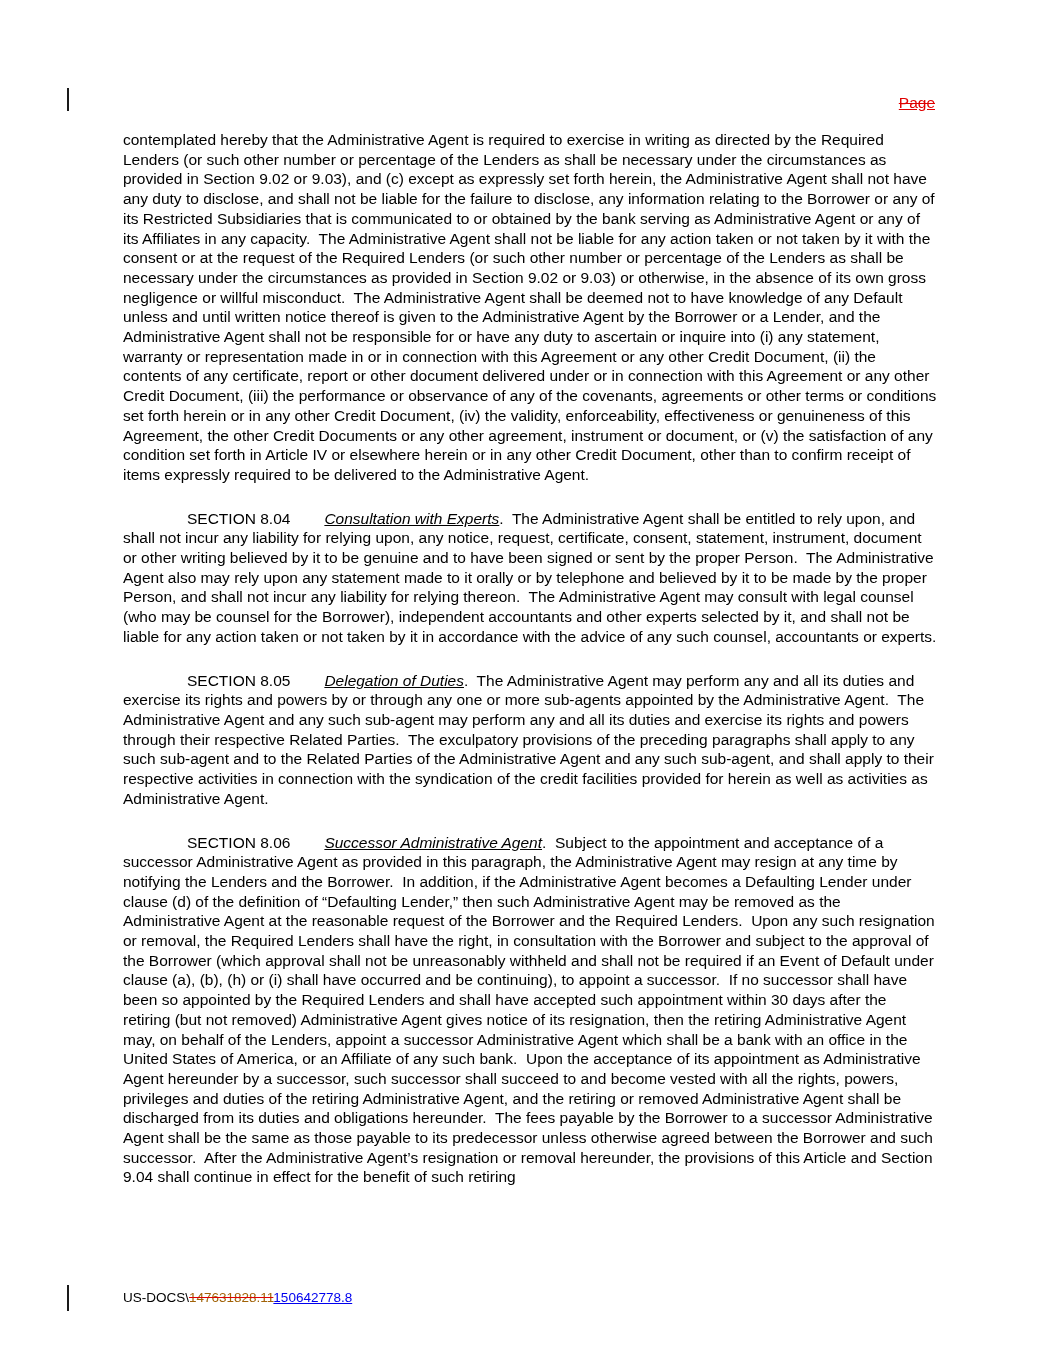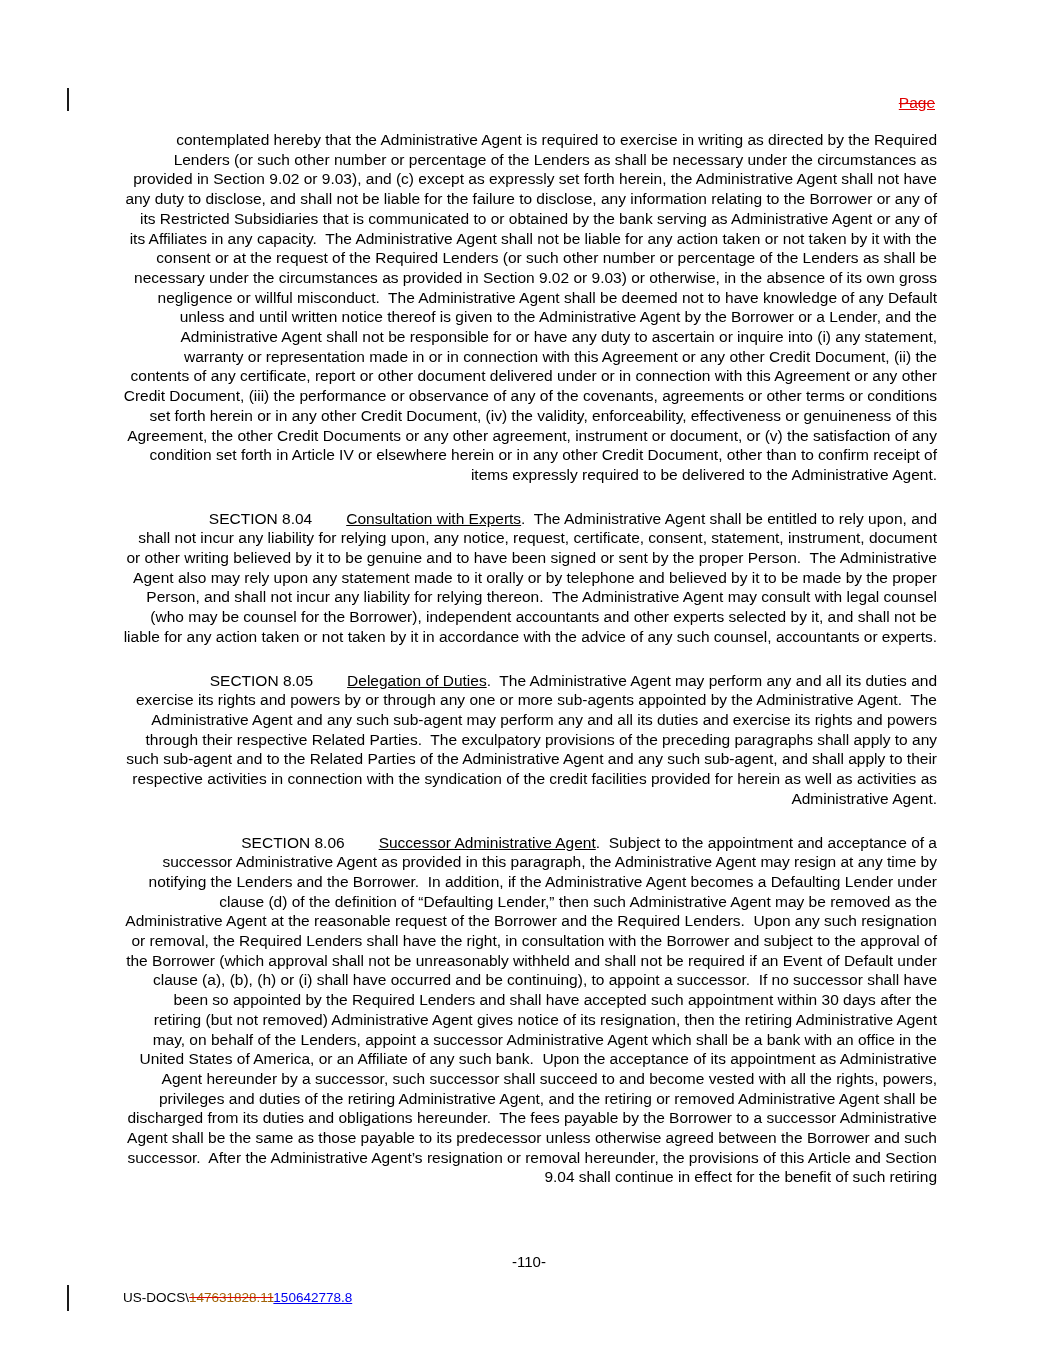--- a/index.html
+++ b/index.html
@@ -23,29 +23,29 @@
   }
   .deleted-link {
     color:#e00000;
     text-decoration-line:underline line-through;
     text-decoration-color:#e00000;
     cursor:pointer;
   }
   .body {
     position:absolute; top:130px; left:123px; width:814px;
     font-size:15.5px; line-height:19.7px;
-    text-align:right;
+    text-align:left;
   }
   .para {
     margin:0 0 24px 0;
     white-space:pre-wrap;
   }
   .para.section { text-indent:64px; }
   .tab { display:inline-block; width:34px; }
-  .sec-title { text-decoration:underline; }
+  .sec-title { text-decoration:underline;font-style:italic; }
   .pagenum {
     position:absolute; top:1253px; left:123px; width:812px;
     text-align:center; font-size:15px;
   }
   .docid {
     position:absolute; top:1290px; left:123px;
     font-size:13.5px; white-space:pre;
   }
   .del { color:#a16207; text-decoration:line-through; text-decoration-color:#e00000; }
   .ins { color:#0000ee; text-decoration:underline; text-decoration-color:#0000ee;text-align:right; }
@@ -65,17 +65,16 @@
     <p class="para">contemplated hereby that the Administrative Agent is required to exercise in writing as directed by the Required Lenders (or such other number or percentage of the Lenders as shall be necessary under the circumstances as provided in Section 9.02 or 9.03), and (c) except as expressly set forth herein, the Administrative Agent shall not have any duty to disclose, and shall not be liable for the failure to disclose, any information relating to the Borrower or any of its Restricted Subsidiaries that is communicated to or obtained by the bank serving as Administrative Agent or any of its Affiliates in any capacity.  The Administrative Agent shall not be liable for any action taken or not taken by it with the consent or at the request of the Required Lenders (or such other number or percentage of the Lenders as shall be necessary under the circumstances as provided in Section 9.02 or 9.03) or otherwise, in the absence of its own gross negligence or willful misconduct.  The Administrative Agent shall be deemed not to have knowledge of any Default unless and until written notice thereof is given to the Administrative Agent by the Borrower or a Lender, and the Administrative Agent shall not be responsible for or have any duty to ascertain or inquire into (i) any statement, warranty or representation made in or in connection with this Agreement or any other Credit Document, (ii) the contents of any certificate, report or other document delivered under or in connection with this Agreement or any other Credit Document, (iii) the performance or observance of any of the covenants, agreements or other terms or conditions set forth herein or in any other Credit Document, (iv) the validity, enforceability, effectiveness or genuineness of this Agreement, the other Credit Documents or any other agreement, instrument or document, or (v) the satisfaction of any condition set forth in Article IV or elsewhere herein or in any other Credit Document, other than to confirm receipt of items expressly required to be delivered to the Administrative Agent.</p>
 
     <p class="para section"><span>SECTION 8.04</span><span class="tab"></span><span class="sec-title">Consultation with Experts</span><span>.  The Administrative Agent shall be entitled to rely upon, and shall not incur any liability for relying upon, any notice, request, certificate, consent, statement, instrument, document or other writing believed by it to be genuine and to have been signed or sent by the proper Person.  The Administrative Agent also may rely upon any statement made to it orally or by telephone and believed by it to be made by the proper Person, and shall not incur any liability for relying thereon.  The Administrative Agent may consult with legal counsel (who may be counsel for the Borrower), independent accountants and other experts selected by it, and shall not be liable for any action taken or not taken by it in accordance with the advice of any such counsel, accountants or experts.</span></p>
 
     <p class="para section"><span>SECTION 8.05</span><span class="tab"></span><span class="sec-title">Delegation of Duties</span><span>.  The Administrative Agent may perform any and all its duties and exercise its rights and powers by or through any one or more sub-agents appointed by the Administrative Agent.  The Administrative Agent and any such sub-agent may perform any and all its duties and exercise its rights and powers through their respective Related Parties.  The exculpatory provisions of the preceding paragraphs shall apply to any such sub-agent and to the Related Parties of the Administrative Agent and any such sub-agent, and shall apply to their respective activities in connection with the syndication of the credit facilities provided for herein as well as activities as Administrative Agent.</span></p>
 
     <p class="para section"><span>SECTION 8.06</span><span class="tab"></span><span class="sec-title">Successor Administrative Agent</span><span>.  Subject to the appointment and acceptance of a successor Administrative Agent as provided in this paragraph, the Administrative Agent may resign at any time by notifying the Lenders and the Borrower.  In addition, if the Administrative Agent becomes a Defaulting Lender under clause (d) of the definition of “Defaulting Lender,” then such Administrative Agent may be removed as the Administrative Agent at the reasonable request of the Borrower and the Required Lenders.  Upon any such resignation or removal, the Required Lenders shall have the right, in consultation with the Borrower and subject to the approval of the Borrower (which approval shall not be unreasonably withheld and shall not be required if an Event of Default under clause (a), (b), (h) or (i) shall have occurred and be continuing), to appoint a successor.  If no successor shall have been so appointed by the Required Lenders and shall have accepted such appointment within 30 days after the retiring (but not removed) Administrative Agent gives notice of its resignation, then the retiring Administrative Agent may, on behalf of the Lenders, appoint a successor Administrative Agent which shall be a bank with an office in the United States of America, or an Affiliate of any such bank.  Upon the acceptance of its appointment as Administrative Agent hereunder by a successor, such successor shall succeed to and become vested with all the rights, powers, privileges and duties of the retiring Administrative Agent, and the retiring or removed Administrative Agent shall be discharged from its duties and obligations hereunder.  The fees payable by the Borrower to a successor Administrative Agent shall be the same as those payable to its predecessor unless otherwise agreed between the Borrower and such successor.  After the Administrative Agent’s resignation or removal hereunder, the provisions of this Article and Section 9.04 shall continue in effect for the benefit of such retiring</span></p>
 
   </div>
 
-  <div class="pagenum">-110-</div>
 
   <div class="docid"><span>US-DOCS\</span><span class="del">147631828.11</span><span class="ins">150642778.8</span></div>
 
 </div>
 
 </body></html>

